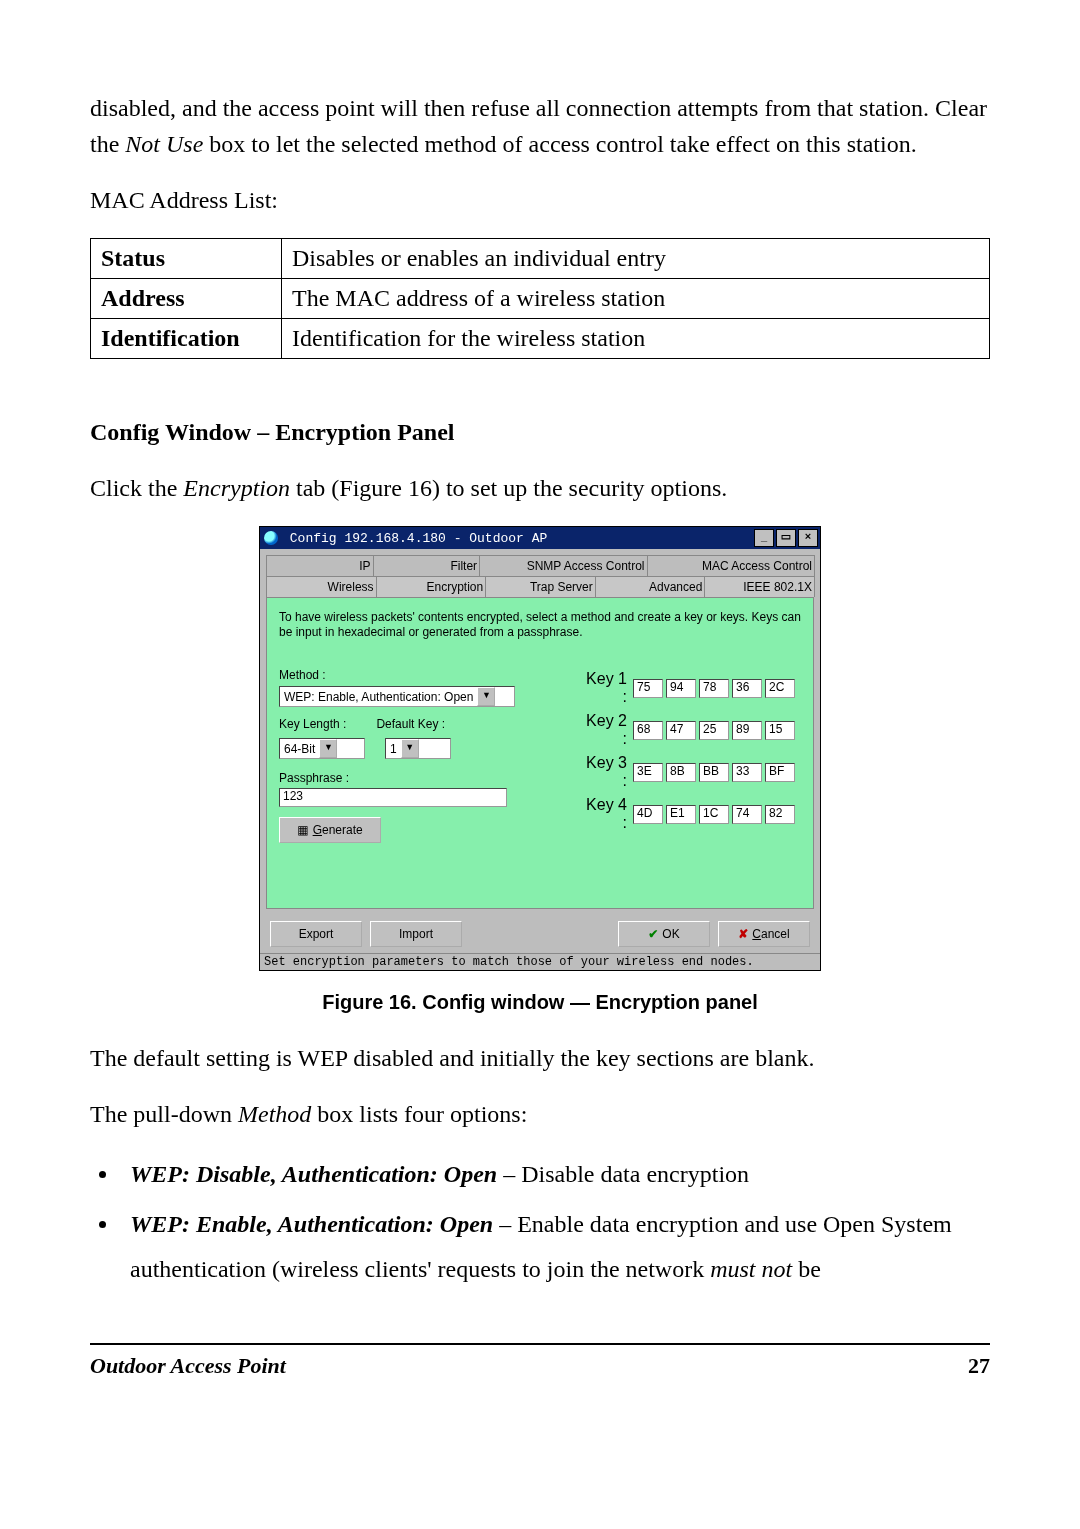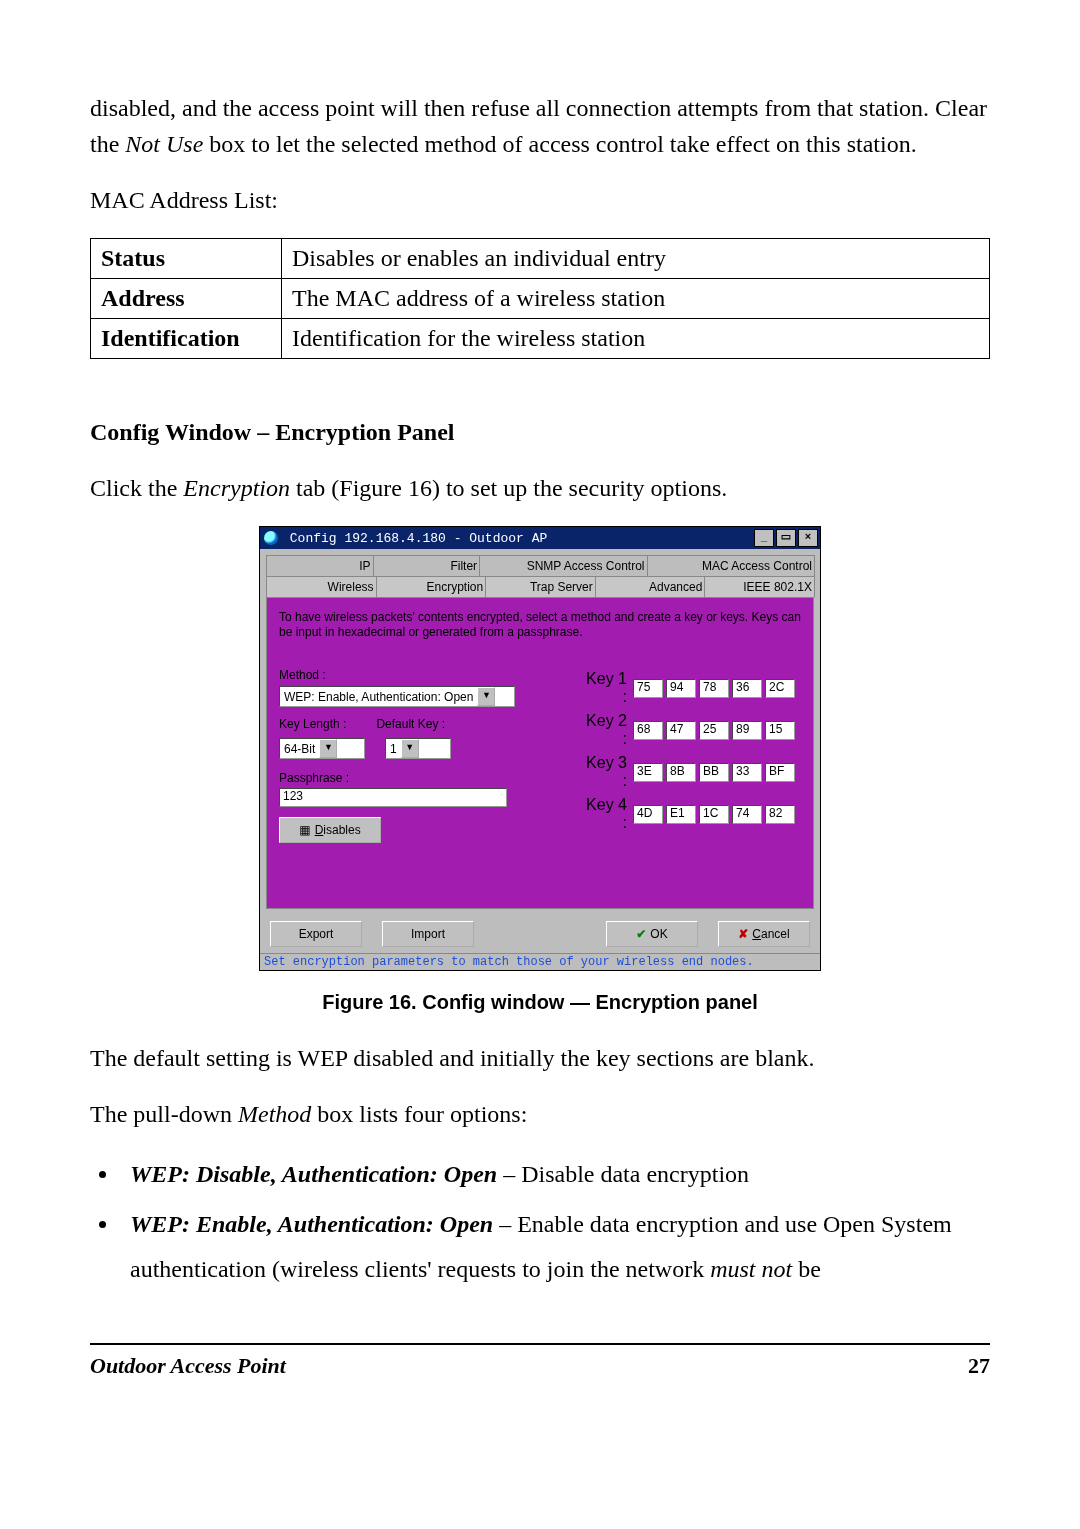--- a/index.html
+++ b/index.html
@@ -85,21 +85,21 @@
     text-align:right;
     padding:3px 2px;
     font-size:12px;
     margin-right:-1px;
     position:relative;
   }
   .tab.front { background:#c7c7c7; z-index:2; }
   .panel {
     border:1px solid #888;
     margin:0 6px 6px 6px;
-    background:#a21caf;
+    background:#86efac;
     padding:12px 12px 8px 12px;
     min-height:290px;
     position:relative;
   }
   .panel .intro { font-size:12px; line-height:1.25; margin-bottom:10px; }
   .panel label { font-size:12px; }
   .dd {
     display:inline-flex; align-items:center;
     background:#fff;border:1px inset #999;
     height:19px; padding:0 0 0 4px; font-size:12px;
@@ -112,31 +112,31 @@
   .txt {
     background:#fff;border:1px inset #999;height:17px;
     padding:0 3px;font-size:12px;display:inline-block;
   }
   .keygrid { position:absolute; right:18px; top:72px; }
   .keyrow { display:flex; align-items:center; gap:3px; margin-bottom:6px; }
   .keyrow .kl { width:46px; text-align:right; font-size:16px; margin-right:3px; }
   .keyrow .txt { width:22px; text-align:left; }
   .leftcol { width:300px; }
   .btnrow { display:flex; justify-content:space-between; padding:6px 10px; }
-  .btnrow .grp { display:flex; gap:20px; }
+  .btnrow .grp { display:flex; gap:8px; }
   .btn {
     min-width:70px; height:24px;
     background:#c0c0c0;border:1px outset #fff;
     font-size:12px;display:flex;align-items:center;justify-content:center;gap:4px;
     padding:0 10px;
   }
   .statusline {
     font-family:"Courier New",monospace;font-size:12px;
     border-top:1px solid #888;background:#bdbdbd;
-    padding:1px 4px;color:#1d4ed8;
+    padding:1px 4px;color:#000000;
   }
   .underline-first::first-letter { text-decoration: underline; }
   .check { color:#008000; font-weight:bold; }
   .xmark { color:#c00000; font-weight:bold; }
 
   .caption {
     text-align:center;font-family: Arial, Helvetica, sans-serif;
     font-weight:bold;font-size:20px;margin:18px 0 26px 0;
   }
 
@@ -248,21 +248,21 @@
           </div>
 
           <div style="margin-top:12px;"><label class="underline-first">Passphrase :</label></div>
           <div style="margin-top:3px;">
             <span class="txt" style="width:220px;">123</span>
           </div>
 
           <div style="margin-top:10px;">
             <div class="btn" style="width:80px;">
               <span>▦</span>
-              <span class="underline-first">Disables</span>
+              <span class="underline-first">Generate</span>
             </div>
           </div>
         </div>
 
         <div class="keygrid">
           <div class="keyrow">
             <span class="kl">Key 1 :</span>
             <span class="txt">75</span>
             <span class="txt">94</span>
             <span class="txt">78</span>

